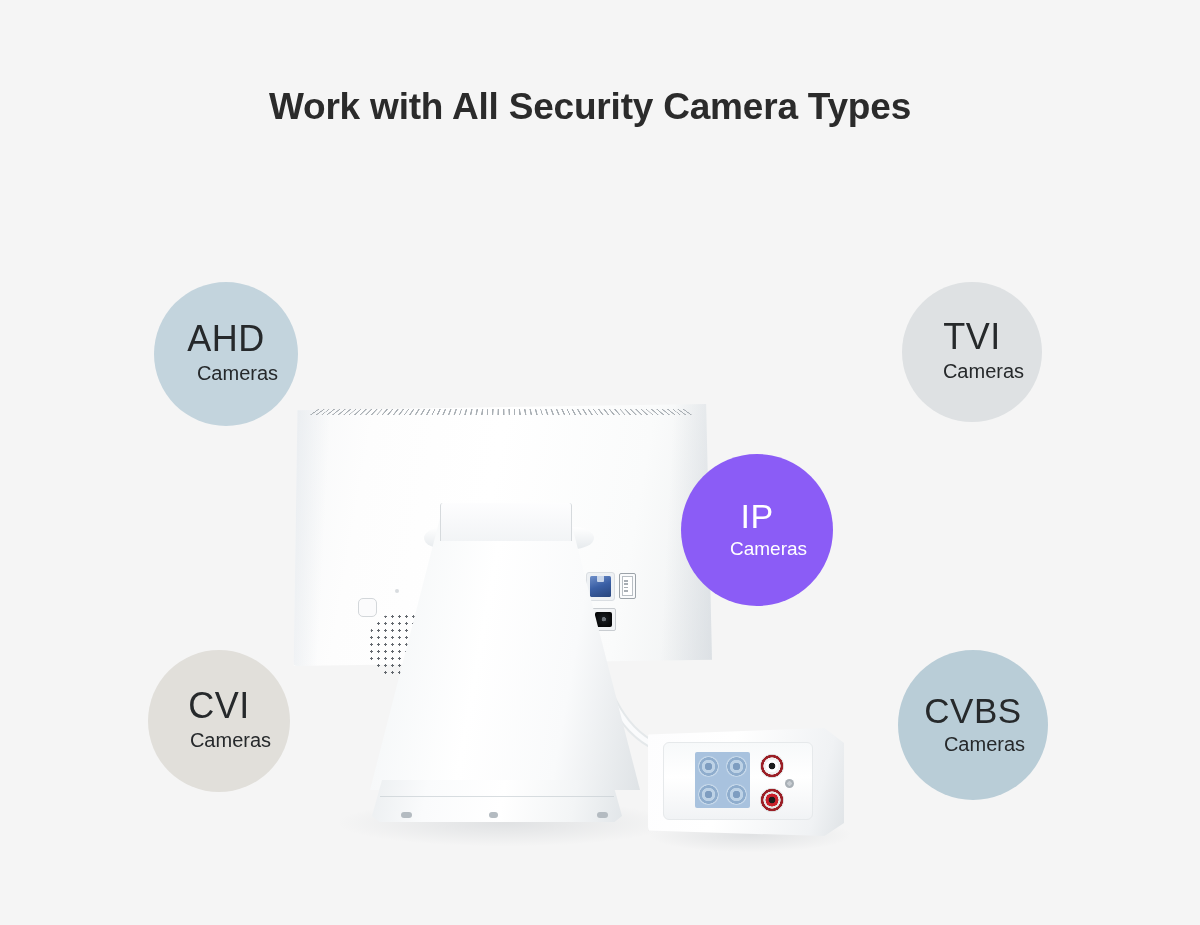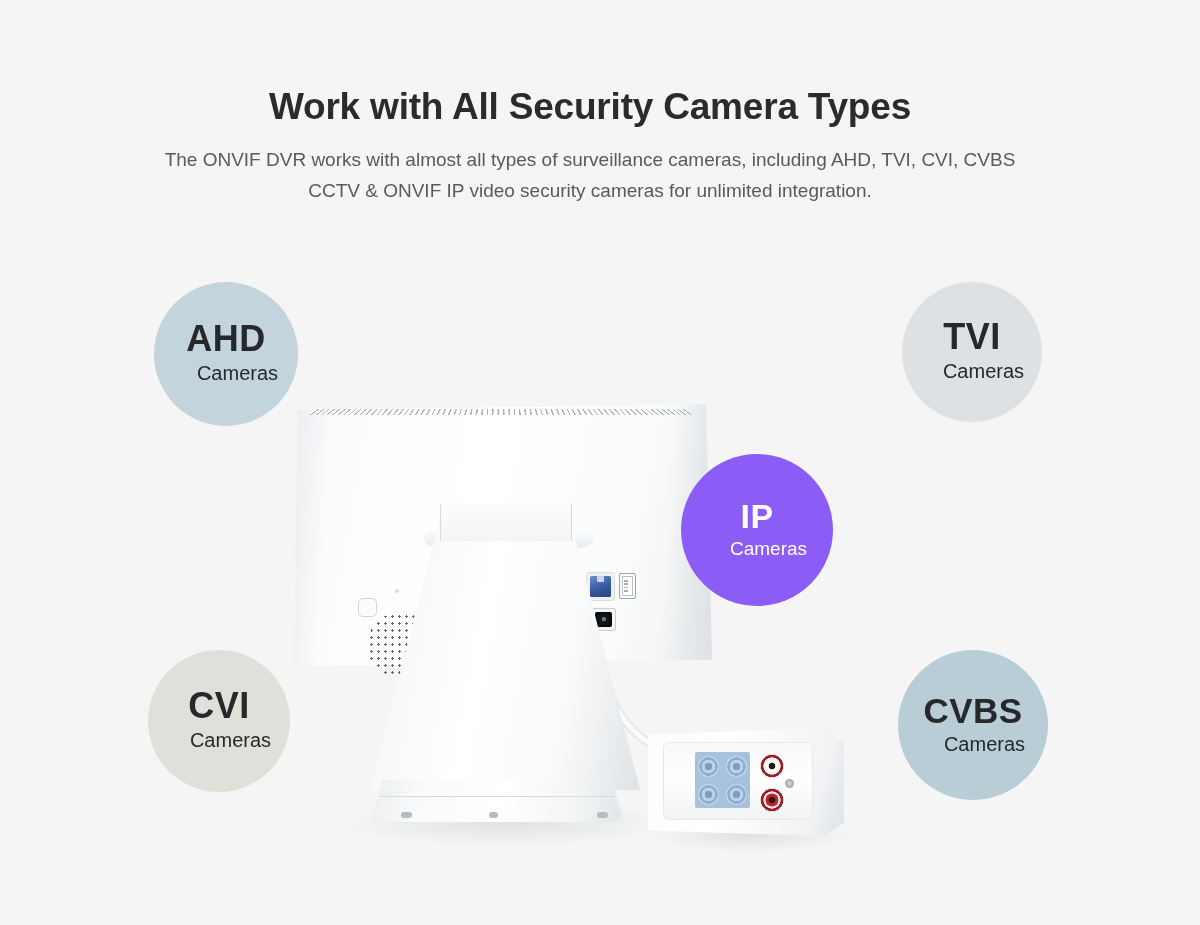--- a/index.html
+++ b/index.html
@@ -48,21 +48,21 @@
     border-radius: 50%;
     display: flex;
     flex-direction: column;
     align-items: center;
     justify-content: center;
     box-sizing: border-box;
   }
   .badge .code {
     font-size: 36px;
     line-height: 1.0;
-    font-weight: 700;
+    font-weight: 400;
     letter-spacing: 0.5px;
   }
   .badge .sub {
     font-size: 20px;
     line-height: 1.35;
     font-weight: 400;
     margin-top: 3px;
     margin-left: 23px;
   }
   .badge-ahd  { left: 154px; top: 282px; width: 144px; height: 144px;
@@ -417,22 +417,21 @@
     background: radial-gradient(ellipse at center, rgba(140,148,156,0.20) 0%, rgba(140,148,156,0) 72%);
     z-index: 5;
   }
 </style>
 </head>
 <body>
 
 <div class="header">
   <h1 class="title">Work with All Security Camera Types</h1>
   <p class="subtitle">
-    <span>The ONVIF DVR works with almost all types of surveillance cameras, including AHD, TVI, CVI, CVBS</span><br>
-    <span>CCTV &amp; ONVIF IP video security cameras for unlimited integration.</span>
+    <br>
   </p>
 </div>
 
 <div class="scene">
 
   <div class="shadow-soft" style="left:340px; top:800px; width:330px; height:46px;"></div>
   <div class="shadow-soft" style="left:650px; top:818px; width:200px; height:34px;"></div>
 
   <svg class="cable" viewBox="0 0 170 140" fill="none" xmlns="http://www.w3.org/2000/svg">
     <path d="M 34 4 C 52 62, 74 96, 120 104" stroke="#e4e8ea" stroke-width="9" fill="none" stroke-linecap="round"></path>

